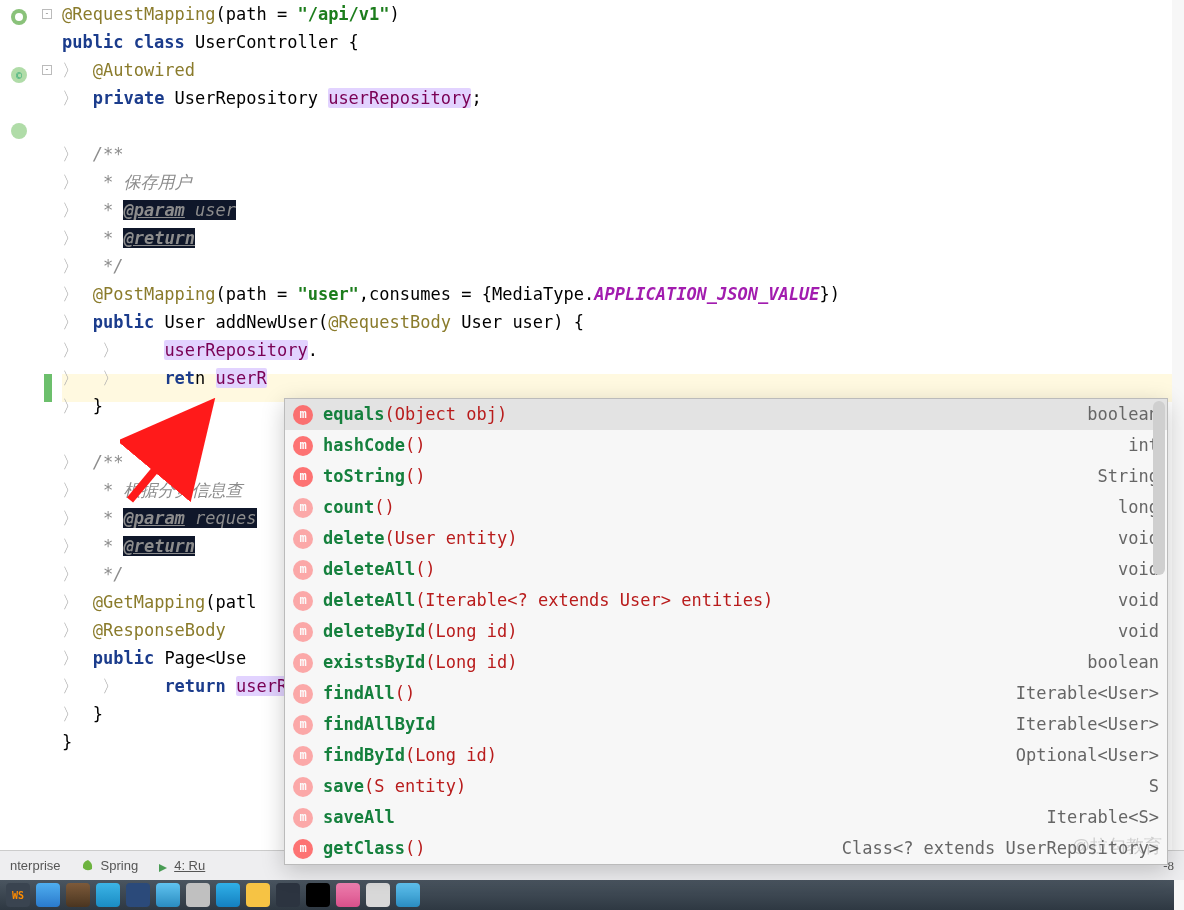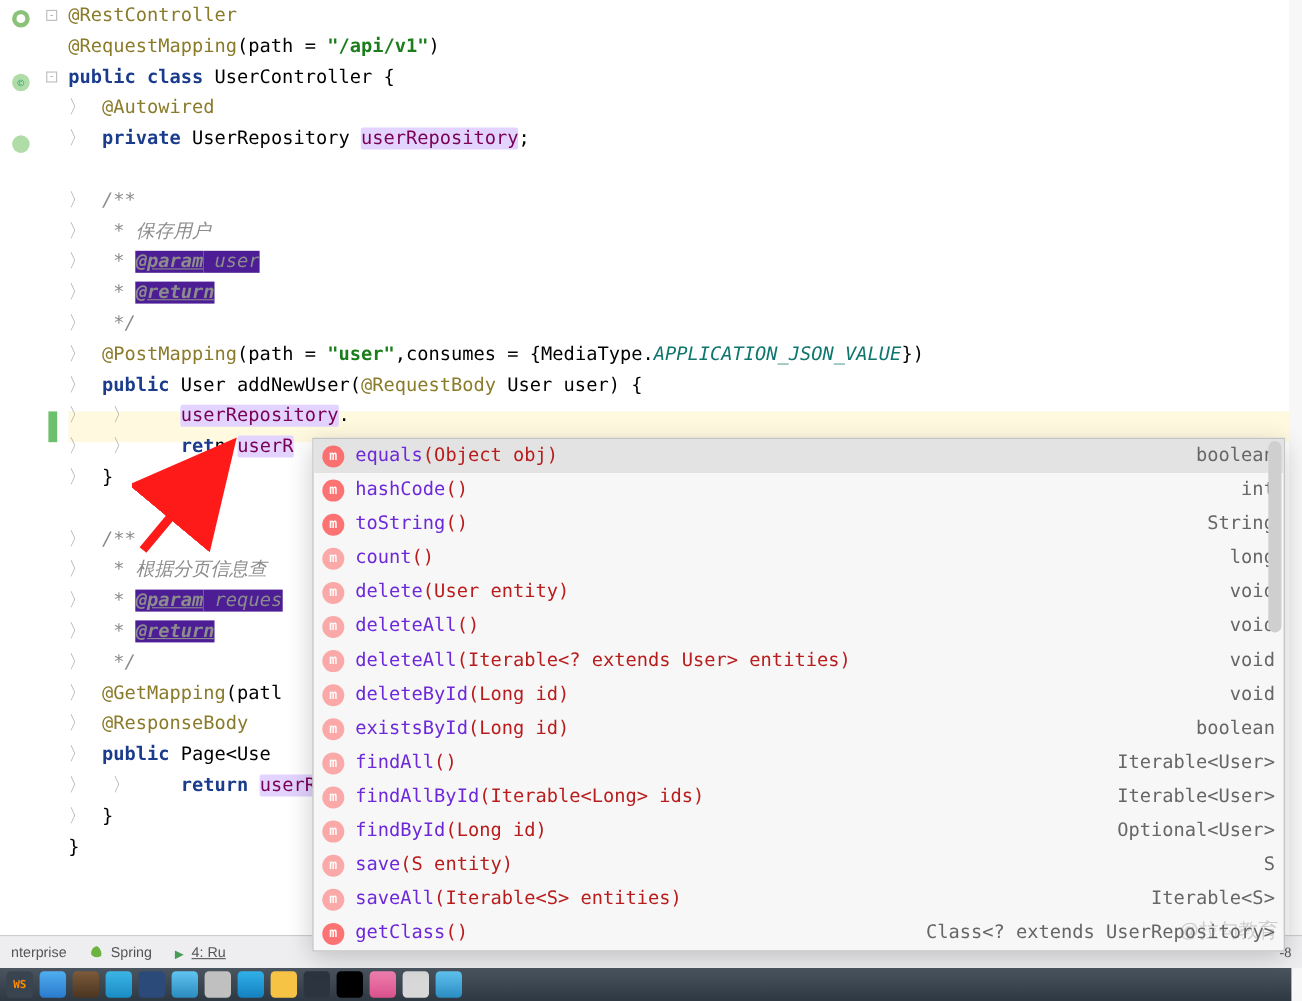--- a/index.html
+++ b/index.html
@@ -10,31 +10,31 @@
 .code-area{position:absolute;left:62px;top:0;right:0;height:100%}
 .line{height:28px;line-height:28px;white-space:pre;position:relative}
 .indent-guide{position:absolute;left:0;top:0;width:10px;height:28px;color:#aeaeae}
 .kw{color:#1b3c8c;font-weight:bold}
 .ann{color:#8a7b2b}
 .str{color:#1c7d1c;font-weight:bold}
 .doc{color:#8c8c8c;font-style:italic}
 .doctag{color:#8c8c8c;font-style:italic;font-weight:bold;text-decoration:underline}
 .field{color:#7a0055}
 .hlbg{background:#e2d3ff;border-radius:2px}
-.hlbg2{background:#4c1d95}
-.const{color:#0f766e;font-style:italic;font-weight:normal}
+.hlbg2{background:#0f172a}
+.const{color:#a21caf;font-style:italic;font-weight:bold}
 .current-line{position:absolute;left:0;right:0;height:28px;background:#fff9e0;z-index:-1}
 .green-strip{position:absolute;left:36px;width:8px;height:28px;background:#6cbf6c}
 .fold-icon{position:absolute;width:10px;height:10px;border:1px solid #bbb;background:#fff;font-size:8px;line-height:8px;text-align:center;color:#888}
 .popup{position:absolute;left:284px;top:398px;width:884px;background:#f7f7f7;border:1px solid #bbb;box-shadow:0 6px 22px rgba(0,0,0,.2);z-index:100}
 .popup-row{height:31px;line-height:31px;display:flex;align-items:center;padding:0 8px;font-size:17px}
 .popup-row.sel{background:#e3e3e3}
 .m-badge{width:20px;height:20px;border-radius:50%;background:#ff5c5c;opacity:.85;color:#fff;font-size:12px;display:flex;align-items:center;justify-content:center;margin-right:10px;font-weight:bold}
 .m-badge.dim{opacity:.5}
-.popup-name{color:#6d28d9;font-weight:normal}
+.popup-name{color:#15803d;font-weight:bold}
 .popup-params{color:#b91c1c}
 .popup-ret{margin-left:auto;color:#666}
 .popup-footer{height:31px;line-height:31px;padding:0 8px;font-size:14px;color:#777;background:#f2f2f2;border-top:1px solid #ddd;display:flex;align-items:center}
 .popup-footer .link{color:#3568c6;margin-left:6px}
 .popup-scroll{position:absolute;right:2px;top:2px;width:12px;height:174px;background:#cfcfcf;border-radius:6px}
 .bottombar{position:absolute;left:0;bottom:30px;right:0;height:30px;background:#eeeef0;border-top:1px solid #ccc;display:flex;align-items:center;font-size:13px;color:#555;font-family:-apple-system,sans-serif}
 .bottom-item{padding:0 10px;display:flex;align-items:flex-end;gap:6px}
 .dock{position:absolute;left:0;bottom:0;right:10px;height:30px;background:linear-gradient(#4a5560,#2e3842);display:flex;align-items:center;gap:6px;padding:0 6px}
 .dock-icon{width:24px;height:24px;border-radius:4px}
 .arrow{position:absolute;left:120px;top:380px;z-index:200}
@@ -62,21 +62,20 @@
 
   <div class="gutter-mid">
     <div class="fold-icon" style="left:6px;top:9px">-</div>
     <div class="fold-icon" style="left:6px;top:65px">-</div>
   </div>
 
   <div class="code-area">
     <div class="current-line" style="top:374px"></div>
     <div class="green-strip" style="top:374px;left:-18px"></div>
 
-    <div class="line"><span class="ann">@RestController</span></div>
     <div class="line"><span class="ann">@RequestMapping</span><span>(path = </span><span class="str">"/api/v1"</span><span>)</span></div>
     <div class="line"><span class="kw">public class </span><span>UserController {</span></div>
     <div class="line"><span class="indent-guide">〉</span>   <span class="ann">@Autowired</span></div>
     <div class="line"><span class="indent-guide">〉</span>   <span class="kw">private </span><span>UserRepository </span><span class="field hlbg">userRepository</span><span>;</span></div>
     <div class="line"></div>
     <div class="line"><span class="indent-guide">〉</span>   <span class="doc">/**</span></div>
     <div class="line"><span class="indent-guide">〉</span>   <span class="doc"> * 保存用户</span></div>
     <div class="line"><span class="indent-guide">〉</span>   <span class="doc"> * </span><span class="doctag hlbg2">@param</span><span class="doc hlbg2"> user</span></div>
     <div class="line"><span class="indent-guide">〉</span>   <span class="doc"> * </span><span class="doctag hlbg2">@return</span></div>
     <div class="line"><span class="indent-guide">〉</span>   <span class="doc"> */</span></div>
@@ -168,39 +167,37 @@
         </div>
         <div class="popup-row">
           <div class="m-badge dim">m</div>
           <span class="popup-name">findAll</span>
           <span class="popup-params">()</span>
           <span class="popup-ret">Iterable&lt;User&gt;</span>
         </div>
         <div class="popup-row">
           <div class="m-badge dim">m</div>
           <span class="popup-name">findAllById</span>
-          <span class="popup-params">(Iterable&lt;Long&gt; ids)</span>
           <span class="popup-ret">Iterable&lt;User&gt;</span>
         </div>
         <div class="popup-row">
           <div class="m-badge dim">m</div>
           <span class="popup-name">findById</span>
           <span class="popup-params">(Long id)</span>
           <span class="popup-ret">Optional&lt;User&gt;</span>
         </div>
         <div class="popup-row">
           <div class="m-badge dim">m</div>
           <span class="popup-name">save</span>
           <span class="popup-params">(S entity)</span>
           <span class="popup-ret">S</span>
         </div>
         <div class="popup-row">
           <div class="m-badge dim">m</div>
           <span class="popup-name">saveAll</span>
-          <span class="popup-params">(Iterable&lt;S&gt; entities)</span>
           <span class="popup-ret">Iterable&lt;S&gt;</span>
         </div>
         <div class="popup-row">
           <div class="m-badge">m</div>
           <span class="popup-name">getClass</span>
           <span class="popup-params">()</span>
           <span class="popup-ret">Class&lt;? extends UserRepository&gt;</span>
         </div>
       </div>
     <div class="popup-scroll"></div>

